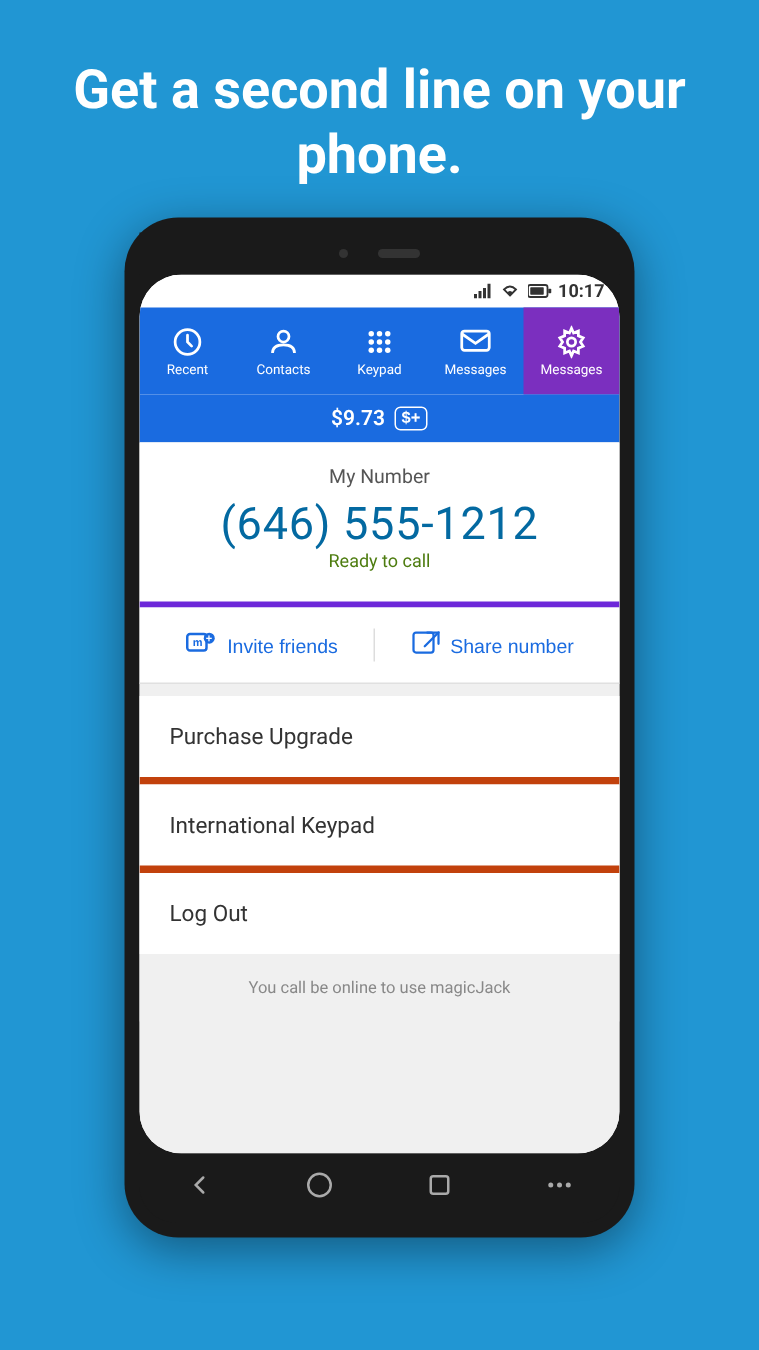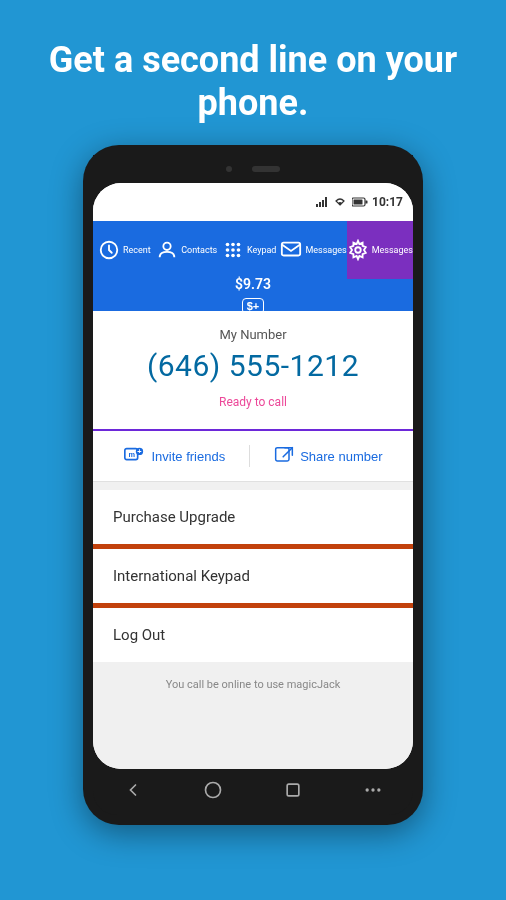--- a/index.html
+++ b/index.html
@@ -64,21 +64,21 @@
     .speaker-dot {
       width: 28px;
       height: 6px;
       background: #333;
       border-radius: 3px;
     }
 
     
     .status-bar {
       background: #fff;
-      height: 38px;
+      height: 22px;
       display: flex;
       align-items: center;
       justify-content: flex-end;
       padding: 0 10px;
       font-size: 11px;
       font-weight: 600;
       color: #333;
     }
     .status-bar .time {
       font-size: 12px;
@@ -93,21 +93,21 @@
 
     
     .nav-tabs {
       display: flex;
       background: #1A6BE0;
       height: 58px;
     }
     .nav-tab {
       flex: 1;
       display: flex;
-      flex-direction: row;
+      flex-direction: column;
       align-items: center;
       justify-content: center;
       color: #fff;
       font-size: 9px;
       gap: 3px;
       cursor: pointer;
     }
     .nav-tab.active {
       background: #7B2FBF;
     }
@@ -117,21 +117,20 @@
     }
 
     
     .balance-bar {
       background: #1A6BE0;
       height: 32px;
       display: flex;
       align-items: center;
       justify-content: center;
       gap: 6px;
-      flex-direction: column;
     }
     .balance-amount {
       color: #fff;
       font-size: 14px;
       font-weight: 600;
     }
     .balance-add-btn {
       background: transparent;
       border: 1.5px solid #fff;
       border-radius: 4px;
@@ -149,37 +148,37 @@
       display: flex;
       flex-direction: column;
     }
 
     .number-section {
       background: #fff;
       display: flex;
       flex-direction: column;
       align-items: center;
       padding: 16px 10px 20px;
-      border-bottom: 2px solid #6d28d9;
+      border-bottom: 4px solid #6d28d9;
     }
     .my-number-label {
       font-size: 13px;
       color: #555;
       margin-bottom: 6px;
     }
     .phone-number {
       font-size: 30px;
       font-weight: 400;
       color: #0369a1;
       letter-spacing: 0.5px;
     }
     .ready-label {
-      color: #ec4899;
+      color: #4d7c0f;
       font-size: 12px;
-      margin-top: 12px;
+      margin-top: 0;
     }
 
     
     .action-buttons {
       background: #fff;
       display: flex;
       align-items: center;
       justify-content: center;
       gap: 0;
       padding: 14px 0;

